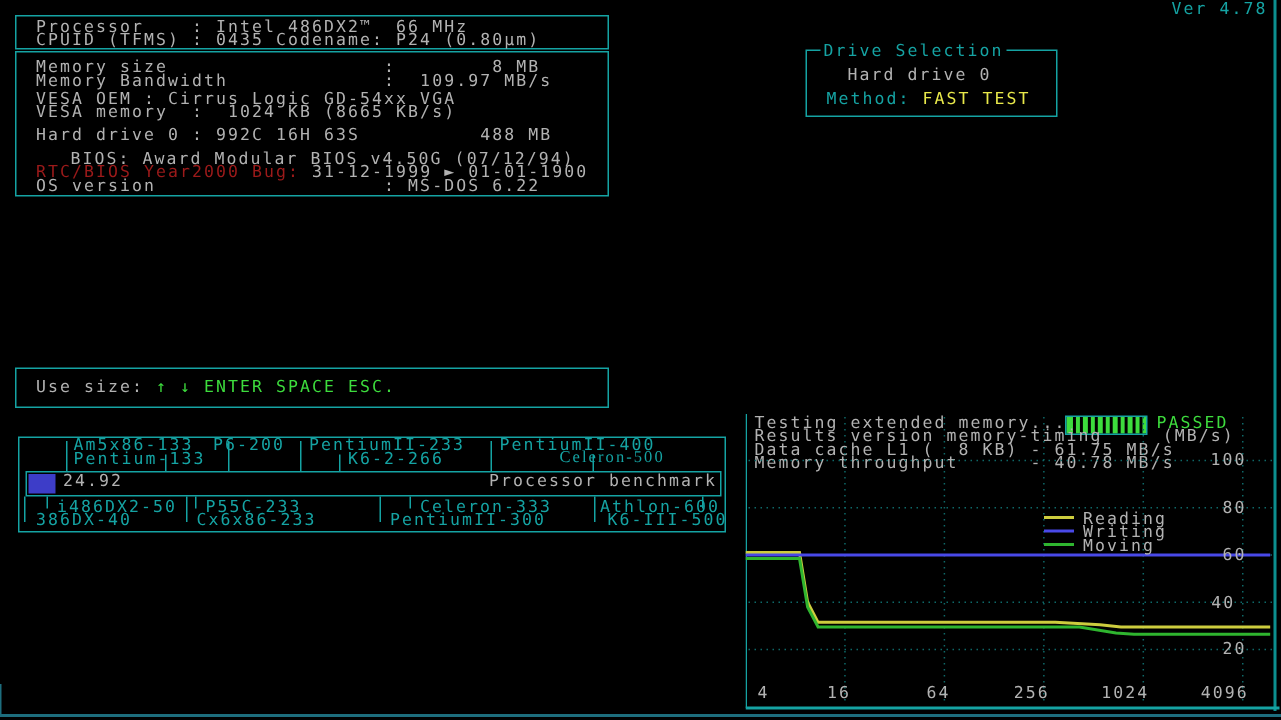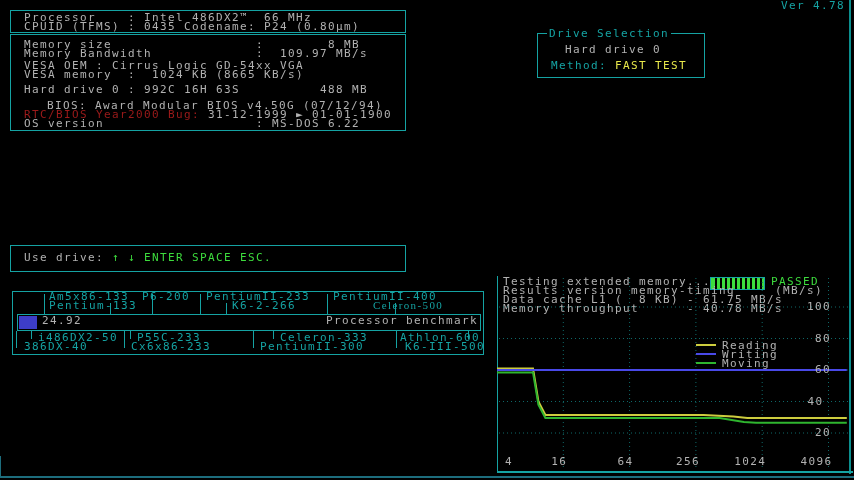--- a/index.html
+++ b/index.html
@@ -62,21 +62,21 @@
   <div class="t" style="left:24px; top:101px;padding-left:23px;">BIOS: Award Modular BIOS v4.50G (07/12/94)</div>
   <div class="t" style="left:24px; top:110px;"><span class="red">RTC/BIOS Year2000 Bug:</span><span> 31-12-1999 ► 01-01-1900</span></div>
   <div class="t" style="left:24px; top:119px;">OS version                   : MS-DOS 6.22</div>
 
   <div class="box" style="left:537px; top:33px; width:166px; height:43px;"></div>
   <div class="t cyan" style="left:547px; top:29px; background:#000; padding:0 2px;">Drive Selection</div>
   <div class="t" style="left:565px; top:45px;">Hard drive 0</div>
   <div class="t" style="left:551px; top:61px;"><span class="cyan">Method: </span><span class="yellow">FAST TEST</span></div>
 
   <div class="box" style="left:10px; top:245px; width:394px; height:25px;"></div>
-  <div class="t" style="left:24px; top:253px;"><span>Use drive: </span><span class="green">↑ ↓ ENTER SPACE ESC.</span></div>
+  <div class="t" style="left:24px; top:253px;"><span>Use size: </span><span class="green">↑ ↓ ENTER SPACE ESC.</span></div>
 
   <div class="box" style="left:12px; top:291px; width:470px; height:62px;"></div>
   <div id="bar-outline"></div>
   <div id="bar-fill"></div>
   <div class="t" style="left:42px; top:316px;">24.92</div>
   <div class="t" style="left:326px; top:316px;">Processor benchmark</div>
 
   <div class="t" style="left:503px; top:277px;">Testing extended memory...</div>
   <div id="progress-bar"></div>
   <div class="t green" style="left:771px; top:277px;">PASSED</div>

